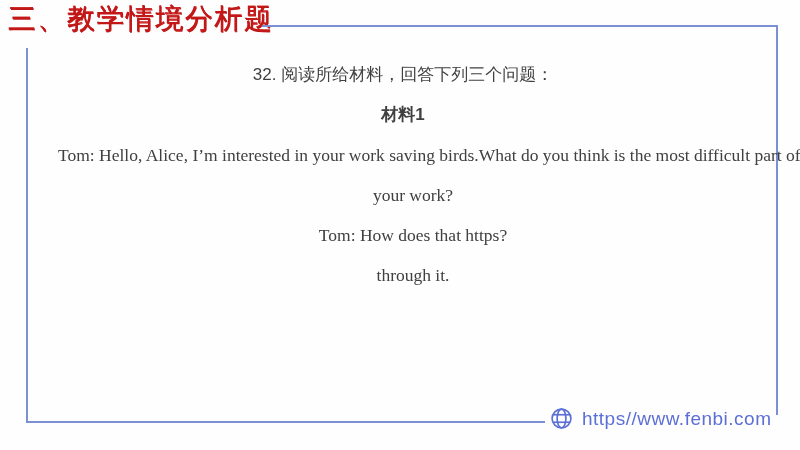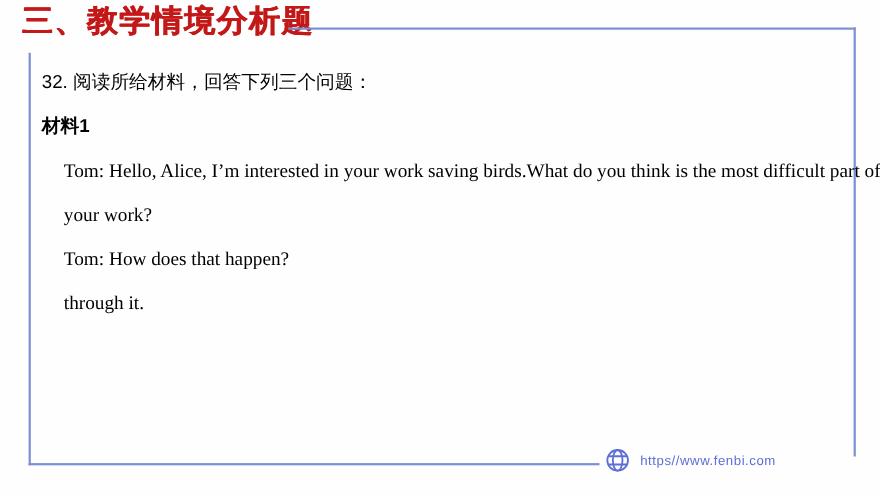--- a/index.html
+++ b/index.html
@@ -6,43 +6,44 @@
   .slide {
     position: relative;
     width: 800px;
     height: 450px;
     background: #fefefe;
     overflow: hidden;
     font-family: "Liberation Sans", sans-serif;
   }
   .slide-title {
     position: absolute;
-    left: 20px;
+    left: 8px;
     top: 0px;
     font-size: 28px;
-    font-weight: 700;
+    font-weight: 400;
     color: #c21818;
     letter-spacing: 1.5px;
     font-family: "Liberation Sans", sans-serif;
     text-shadow: 0.6px 0.6px 0 #c21818, -0.3px 0.3px 0 #d94040;
     white-space: nowrap;
   }
   
   .box-line { position: absolute; background: #7b8fd4; }
   .box-top    { left: 262px; top: 25px;  width: 516px; height: 2px; }
   .box-right  { left: 776px; top: 25px;  width: 2px;   height: 390px; }
   .box-left   { left: 26px;  top: 48px;  width: 2px;   height: 375px; }
   .box-bottom { left: 26px;  top: 421px; width: 519px; height: 2px; }
 
   .content {
     position: absolute;
     left: 38px;
     top: 55px;
     width: 730px;
-    color: #000000;
+    color: #404040;
+    text-align: center;
   }
   .line {
     height: 40px;
     line-height: 40px;
     white-space: nowrap;
   }
   .zh {
     font-family: "Liberation Sans", sans-serif;
     font-size: 17px;
   }
@@ -56,21 +57,21 @@
   .footer {
     position: absolute;
     left: 550px;
     top: 407px;
     display: flex;
     align-items: center;
     gap: 9px;
   }
   .globe-icon { width: 23px; height: 23px; display: block; }
   .footer-url {
-    font-size: 12px;
+    font-size: 19px;
     color: #5c6fd6;
     letter-spacing: 0.5px;
     font-family: "Liberation Sans", sans-serif;
     text-decoration: none;
     white-space: nowrap;
   }
 </style>
 </head>
 <body>
 
@@ -81,21 +82,21 @@
   <div class="box-line box-top"></div>
   <div class="box-line box-right"></div>
   <div class="box-line box-left"></div>
   <div class="box-line box-bottom"></div>
 
   <div class="content">
     <div class="line zh">32. 阅读所给材料，回答下列三个问题：</div>
     <div class="line zh material">材料1</div>
     <div class="line en">Tom: Hello, Alice, I’m interested in your work saving birds.What do you think is the most difficult part of</div>
     <div class="line en">your work?</div>
-    <div class="line en">Tom: How does that happen?</div>
+    <div class="line en">Tom: How does that https?</div>
     <div class="line en">through it.</div>
   </div>
 
   <div class="footer">
     <svg class="globe-icon" viewBox="0 0 22 22" fill="none" xmlns="http://www.w3.org/2000/svg">
       <circle cx="11" cy="11" r="9" stroke="#5c6fd6" stroke-width="1.6"></circle>
       <ellipse cx="11" cy="11" rx="4.2" ry="9" stroke="#5c6fd6" stroke-width="1.6"></ellipse>
       <line x1="2.9" y1="7.4" x2="19.1" y2="7.4" stroke="#5c6fd6" stroke-width="1.6"></line>
       <line x1="2.9" y1="14.6" x2="19.1" y2="14.6" stroke="#5c6fd6" stroke-width="1.6"></line>
     </svg>

